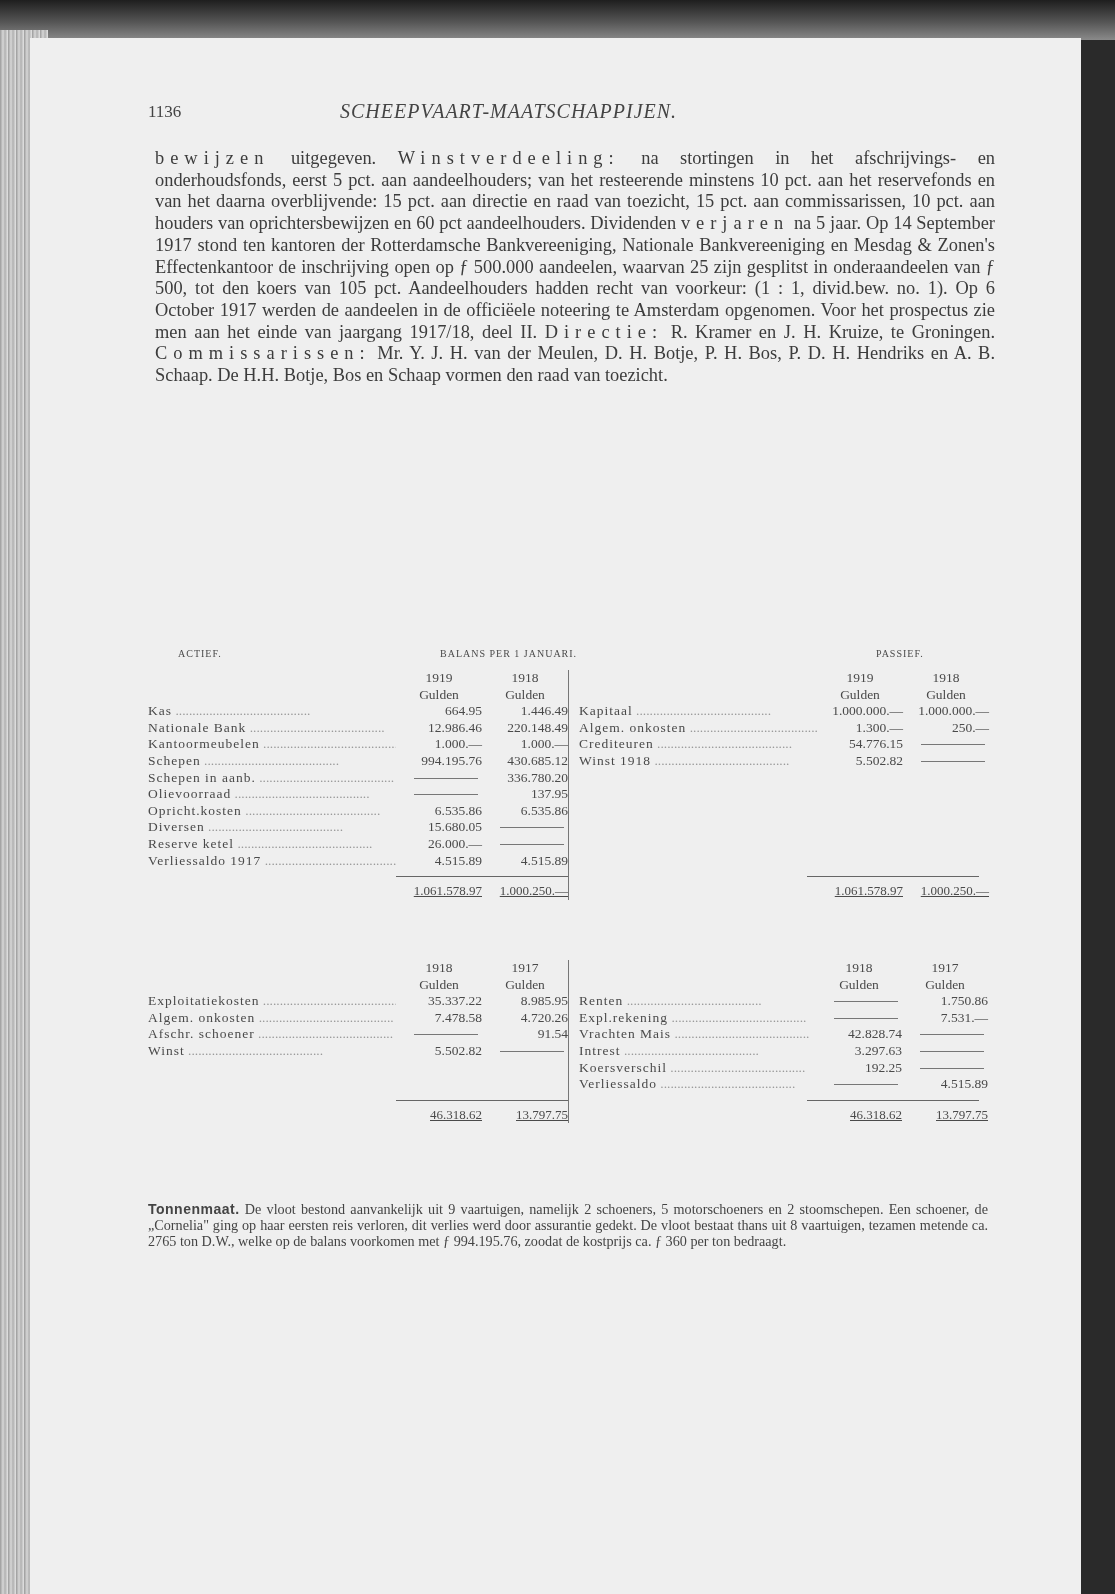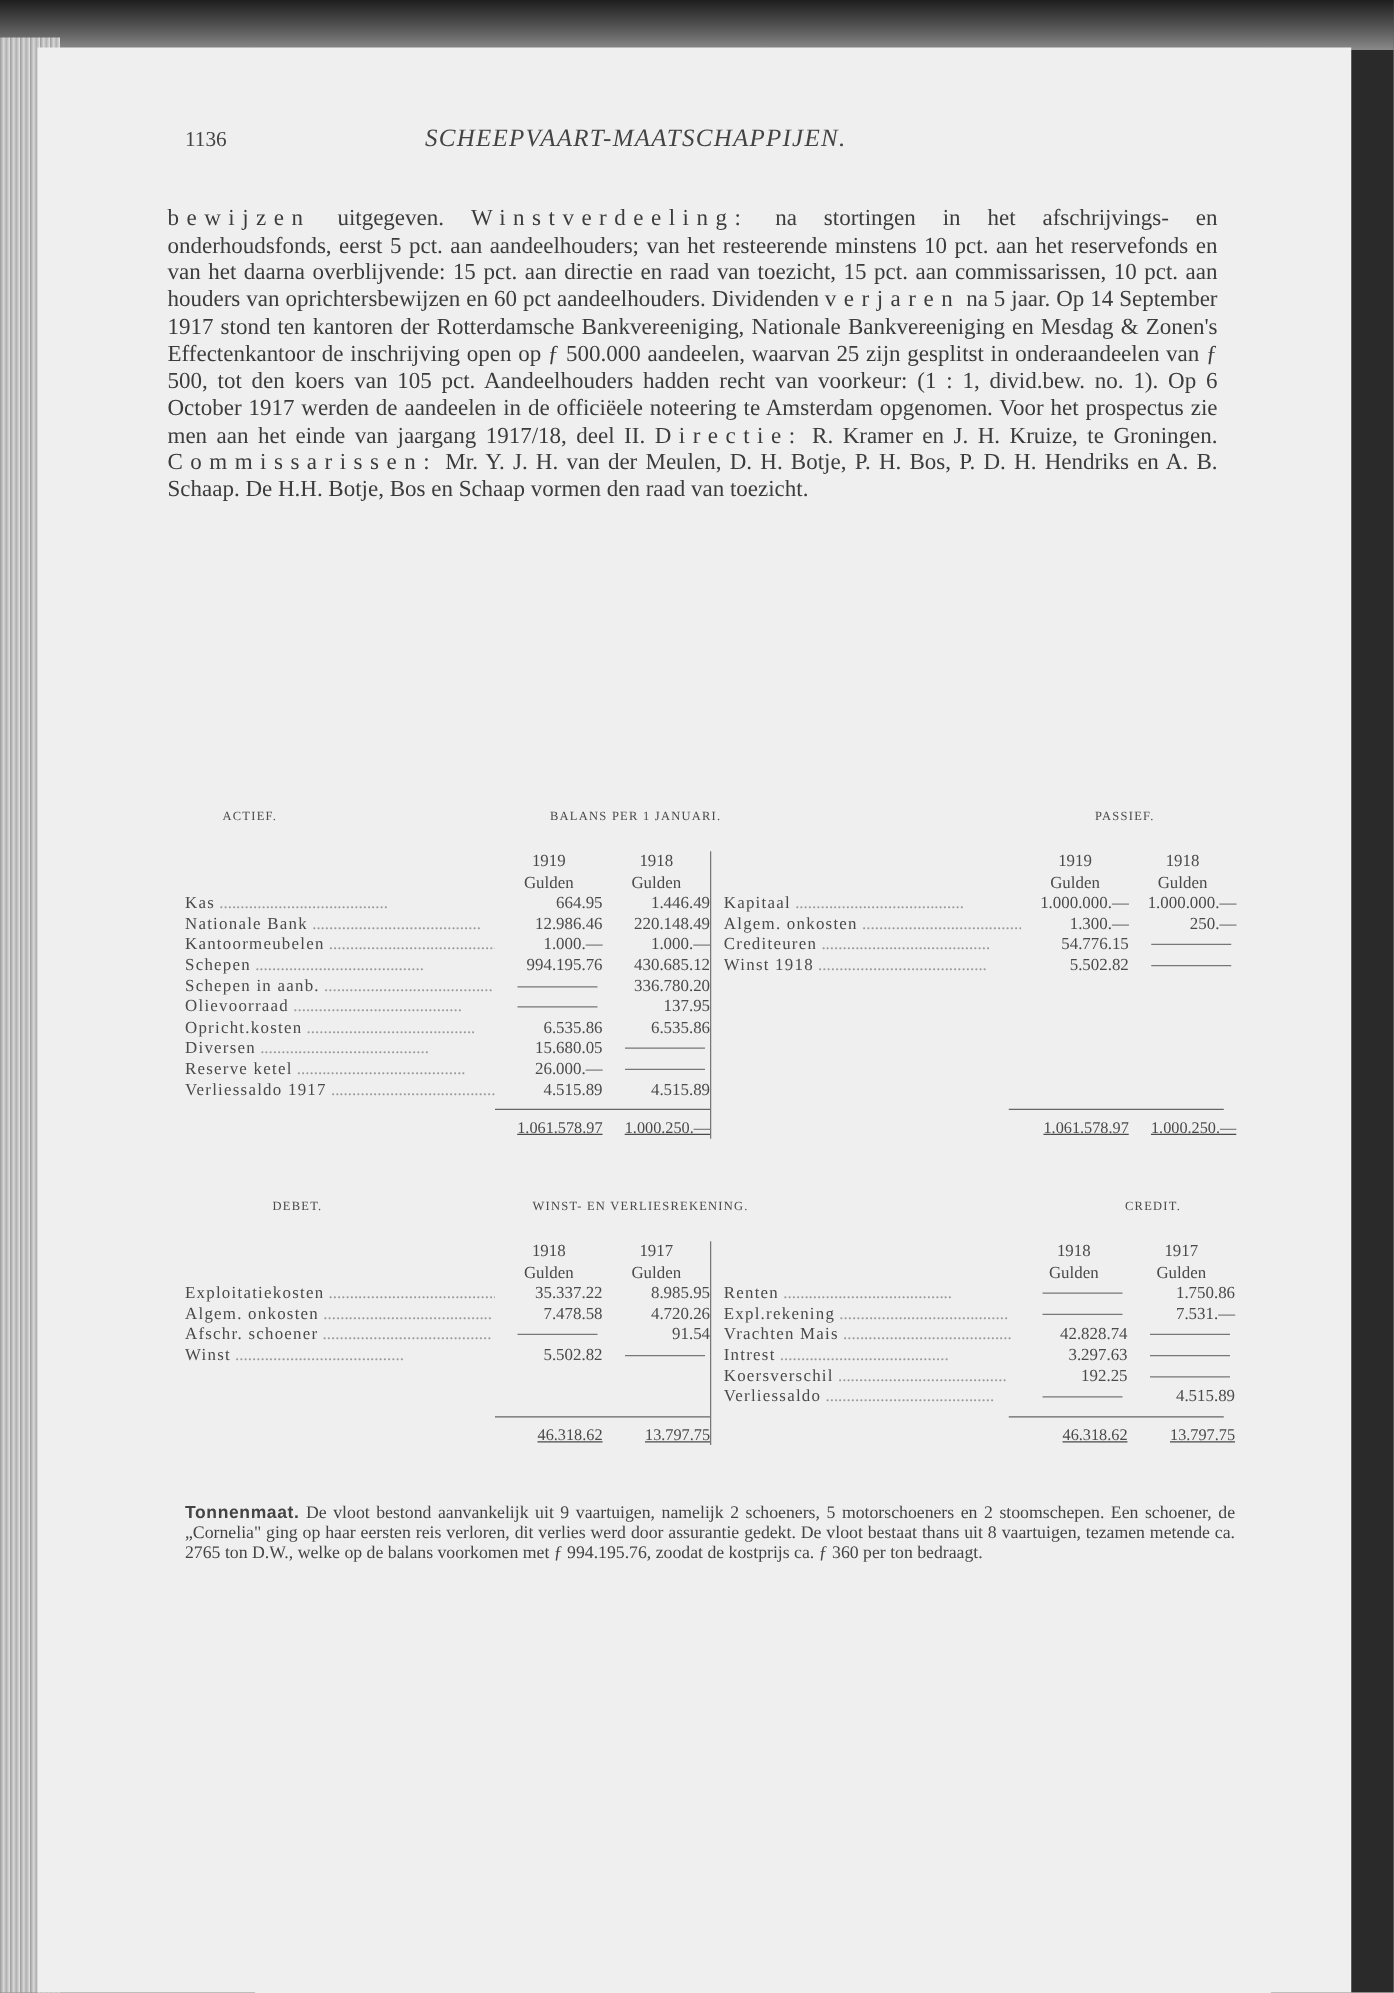--- a/index.html
+++ b/index.html
@@ -23,34 +23,34 @@
   }
   .page-inner { position:absolute; left:0; top:0; width:100%; height:100%; }
   .page-number {
     position:absolute; left:118px; top:64px; font-size:17px; color:#444;
   }
   .running-head {
     position:absolute; left:310px; top:62px; font-size:20px; font-style:italic;
     letter-spacing:1px; color:#444;
   }
   .body-text {
-    position:absolute; left:104px; top:110px; width:840px;
-    font-size:18.4px; line-height:21.7px; text-align:justify; color:#3c3c3c;margin-top:16px;
+    position:absolute; left:125px; top:110px; width:840px;
+    font-size:18.4px; line-height:21.7px; text-align:justify; color:#3c3c3c;
   }
   .body-text p { margin:0; }
   .sp { letter-spacing:6px; }
 
   
   .fin {
     position:absolute; left:118px; width:840px; font-size:13.5px; color:#4a4a4a;
   }
   .fin .heads { position:relative; height:22px; font-size:10px; letter-spacing:1px; }
   .fin .heads span { position:absolute; top:0; }
   .fin .cols { position:relative; display:flex; }
-  .fin .half { width:420px; position:relative;margin-top:11px; }
+  .fin .half { width:420px; position:relative; }
   .fin .half.right { border-left:1.5px solid #777; }
   .row { display:flex; height:16.6px; line-height:16.6px; white-space:nowrap; }
   .row .lbl { flex:1; overflow:hidden; letter-spacing:1px;font-family:Liberation Serif, serif; }
   .row .lbl .dots { color:#999; letter-spacing:0; }
   .row .v { width:86px; text-align:right; }
   .row .v.dash { position:relative; }
   .row .v.dash::after {
     content:""; position:absolute; right:4px; top:8px; width:64px; border-top:1px solid #777;
   }
   .right .row { padding-left:10px; }
@@ -199,25 +199,20 @@
           <div class="row tot">
               <span class="lbl"></span>
             <span class="v">1.061.578.97</span>
             <span class="v">1.000.250.—</span>
             </div>
         </div>
       </div>
     </div>
 
     <div class="fin" style="top:922px;">
-      <div class="heads">
-        <span style="left:70px">DEBET.</span>
-        <span style="left:278px">WINST- EN VERLIESREKENING.</span>
-        <span style="left:752px">CREDIT.</span>
-      </div>
       <div class="cols">
         <div class="half left">
           <div class="row hdr">
               <span class="lbl"></span>
             <span class="v">1918</span>
             <span class="v">1917</span>
             </div>
           <div class="row hdr">
               <span class="lbl"></span>
             <span class="v">Gulden</span>

